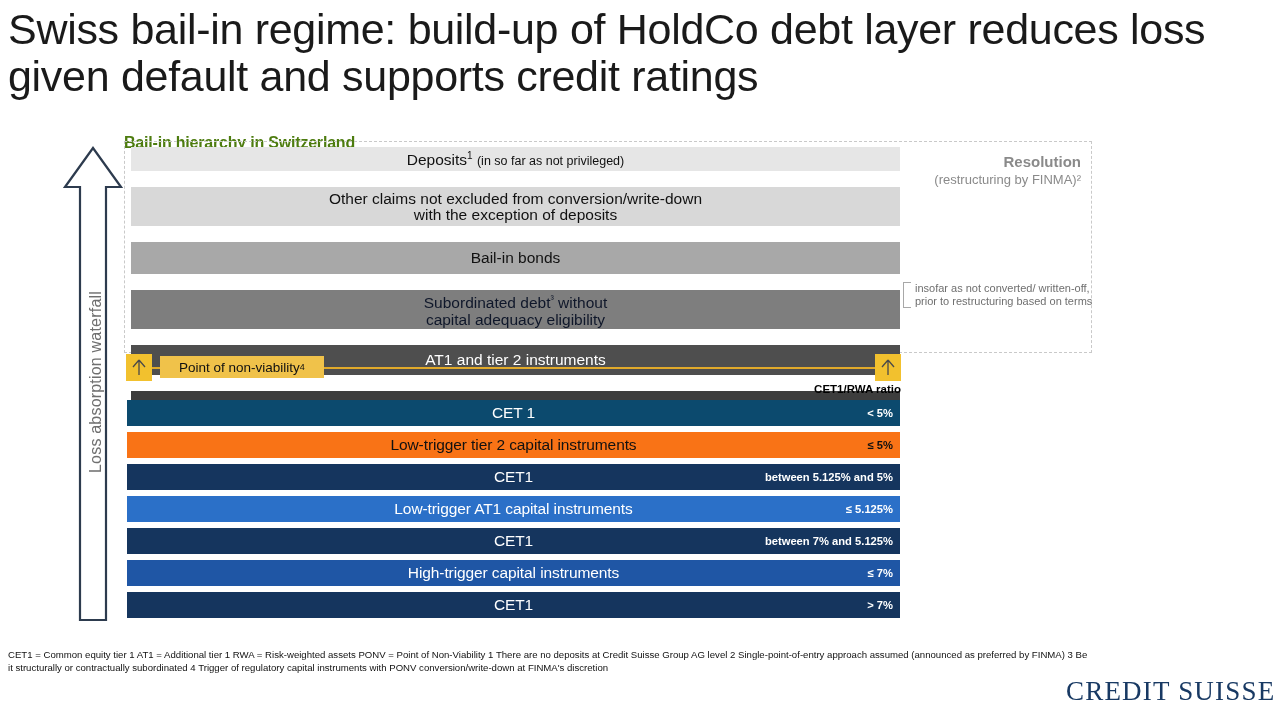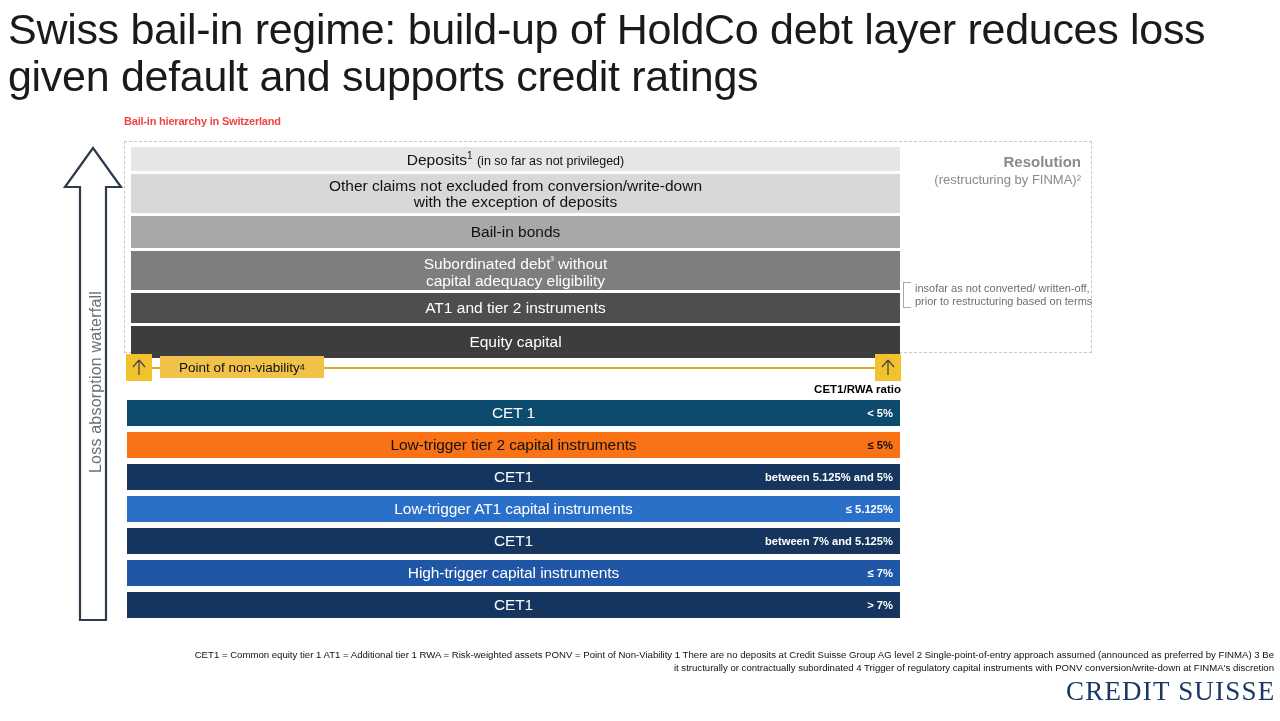--- a/index.html
+++ b/index.html
@@ -27,24 +27,24 @@
     font-weight: 400;
     letter-spacing: -0.3px;
     color: #1a1a1a;
     white-space: pre-wrap;
   }
 
   
   #chart-subtitle {
     position: absolute;
     left: 124px;
-    top: 115px;
-    font-size: 11px;
+    top: 134px;
+    font-size: 16px;
     font-weight: bold;
-    color: #ef4444;
+    color: #4d7c0f;
     letter-spacing: -0.2px;
   }
 
   
   #waterfall-arrow {
     position: absolute;
     left: 62px;
     top: 145px;
     width: 62px;
     height: 478px;
@@ -93,21 +93,21 @@
   
   .grey-stack {
     position: absolute;
     left: 131px;
     top: 147px;
     width: 769px;
   }
   .grey-bar {
     position: relative;
     width: 100%;
-    margin-bottom: 3px;
+    margin-bottom: 16px;
     box-sizing: border-box;
     display: flex;
     align-items: center;
     justify-content: center;
     text-align: center;
     font-size: 15.5px;
     line-height: 16px;
     color: #111111;
   }
   .grey-bar .bar-text { padding: 0 8px; }
@@ -229,21 +229,21 @@
   
   #footnotes {
     position: absolute;
     left: 8px;
     top: 648px;
     width: 1266px;
     font-size: 9.6px;
     line-height: 13px;
     color: #111111;
   }
-  #footnotes .fn-line { white-space: nowrap; text-align: right; }
+  #footnotes .fn-line { white-space: nowrap; }
 
   
   #cs-logo {
     position: absolute;
     left: 1066px;
     top: 676px;
     display: flex;
     align-items: center;
     gap: 8px;
   }
@@ -284,21 +284,21 @@
       <div class="bar-text">
         <div>Other claims not excluded from conversion/write-down</div>
         <div>with the exception of deposits</div>
       </div>
     </div>
     <div class="grey-bar" style="background: rgb(168, 168, 168); height: 32px; color: rgb(17, 17, 17);">
       <div class="bar-text">
         <div>Bail-in bonds</div>
       </div>
     </div>
-    <div class="grey-bar" style="background: rgb(126, 126, 126); height: 39px; color: #ffffff;">
+    <div class="grey-bar" style="background: rgb(126, 126, 126); height: 39px; color: #0f172a;">
       <div class="bar-text">
         <div>Subordinated debt<sup>³</sup> without</div>
         <div>capital adequacy eligibility</div>
       </div>
     </div>
     <div class="grey-bar" style="background: rgb(78, 78, 78); height: 30px; color: rgb(255, 255, 255);">
       <div class="bar-text">
         <div>AT1 and tier 2 instruments</div>
       </div>
     </div>

